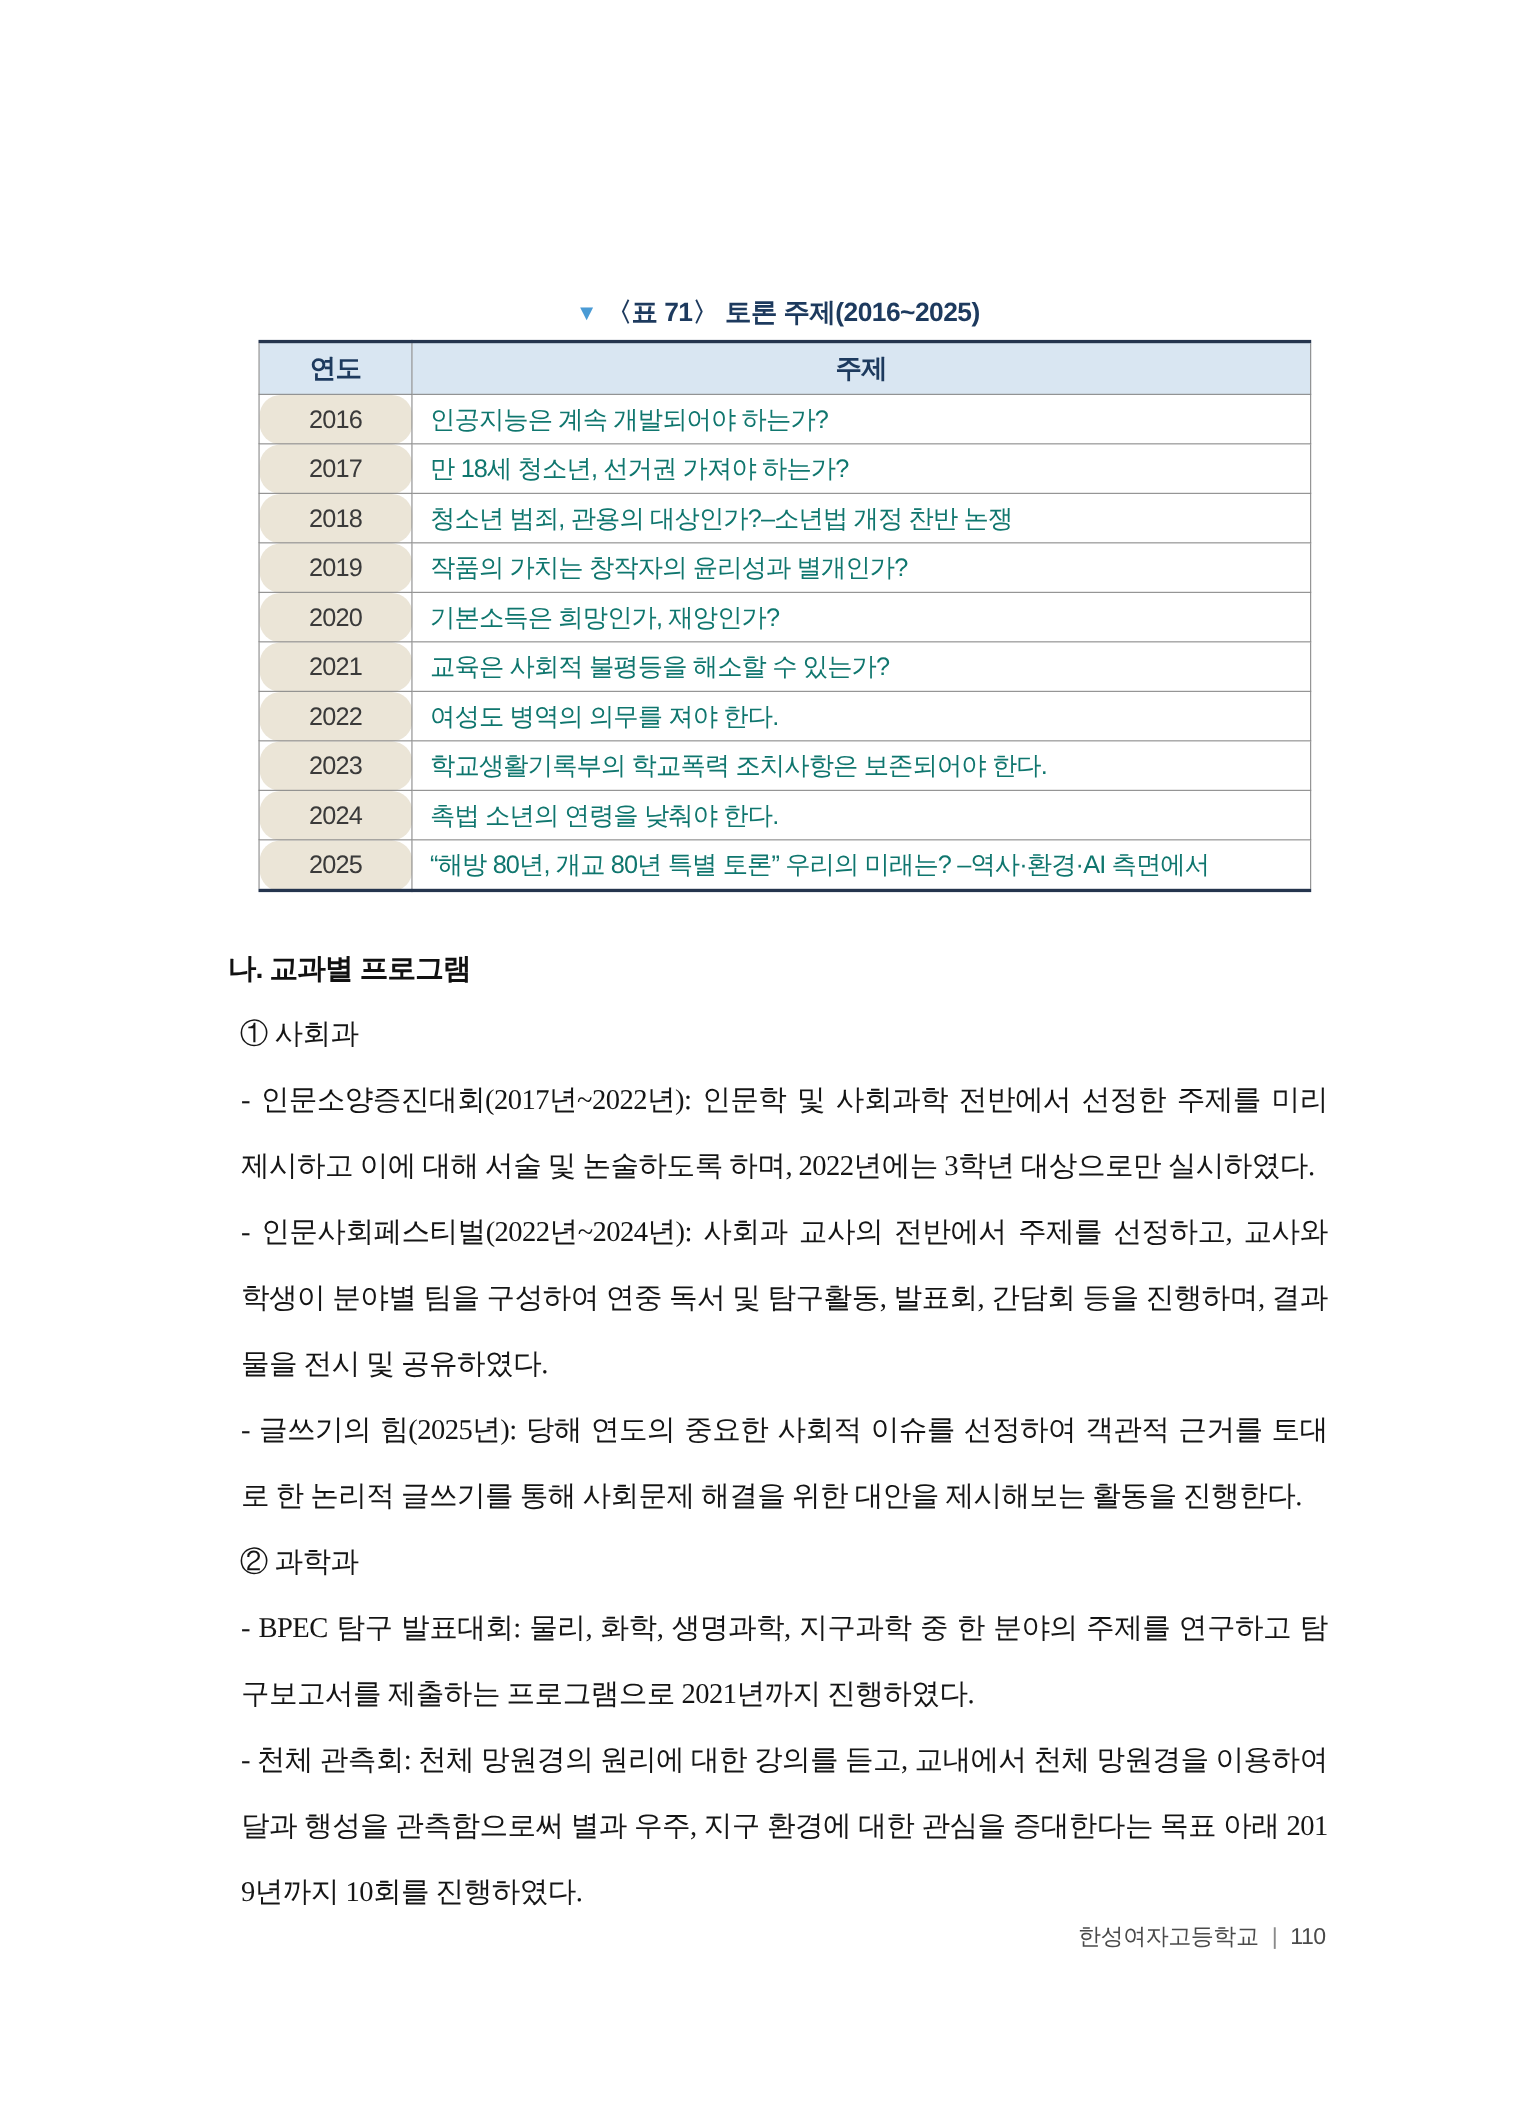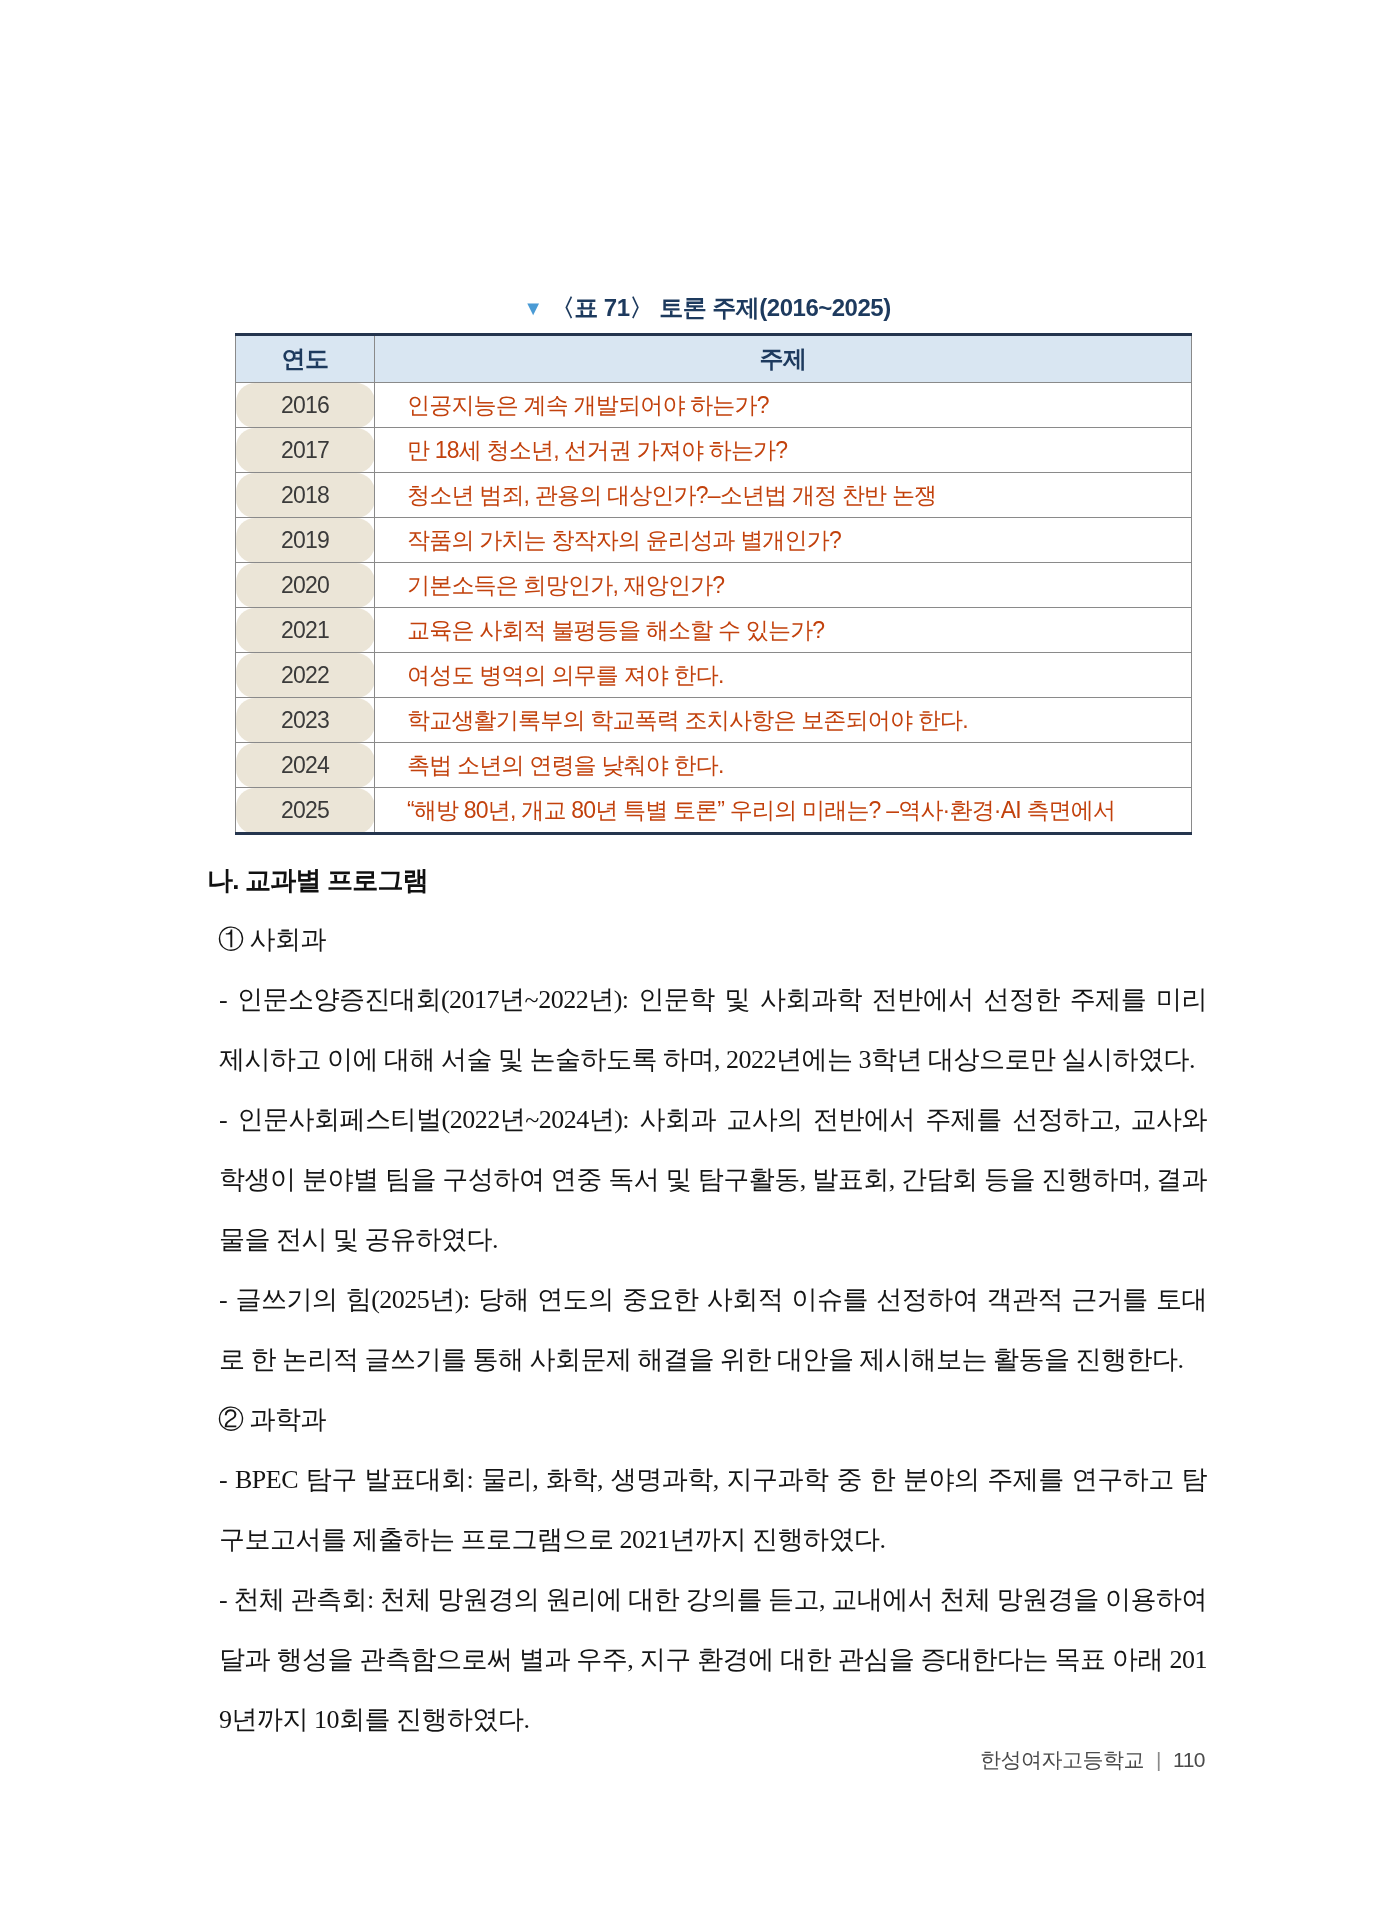--- a/index.html
+++ b/index.html
@@ -15,21 +15,21 @@
   html,body{margin:0;padding:0;background:#ffffff;}
   .page{
     position:relative;
     width:1392px;height:1920px;
     background:#ffffff;
     overflow:hidden;
     font-family:"Liberation Sans", sans-serif;
   }
 
   
-  .table-area{position:absolute;left:235px;top:292px;width:944px;}
+  .table-area{position:absolute;left:235px;top:268px;width:944px;}
   .table-title{
     text-align:center;
     font-size:24px;font-weight:bold;color:var(--title-navy);
     margin-bottom:9px;letter-spacing:-0.5px;
   }
   .table-title .tri{
     color:var(--triangle-blue);
     font-size:20px;margin-right:8px;vertical-align:1px;
   }
   table.debate{
@@ -47,22 +47,22 @@
   }
   table.debate td{
     border:1px solid var(--thin-border);
     height:42px;font-size:23px;letter-spacing:-0.8px;
   }
   table.debate td.year{
     background:var(--year-cell-bg);
     text-align:center;color:#3a3a3a;border-radius:19px;
   }
   table.debate td.topic{
-    background:#ffffff;color:#c2410c;
-    padding-left:32px;text-align:left;
+    background:#ffffff;color:#0f766e;
+    padding-left:16px;text-align:left;
   }
 
   
   .section{
     position:absolute;left:195px;top:850px;width:1012px;
     font-family:"Liberation Serif", serif;
     font-size:26px;line-height:60px;color:var(--body-text);
     letter-spacing:-0.5px;
   }
   .section h3{

